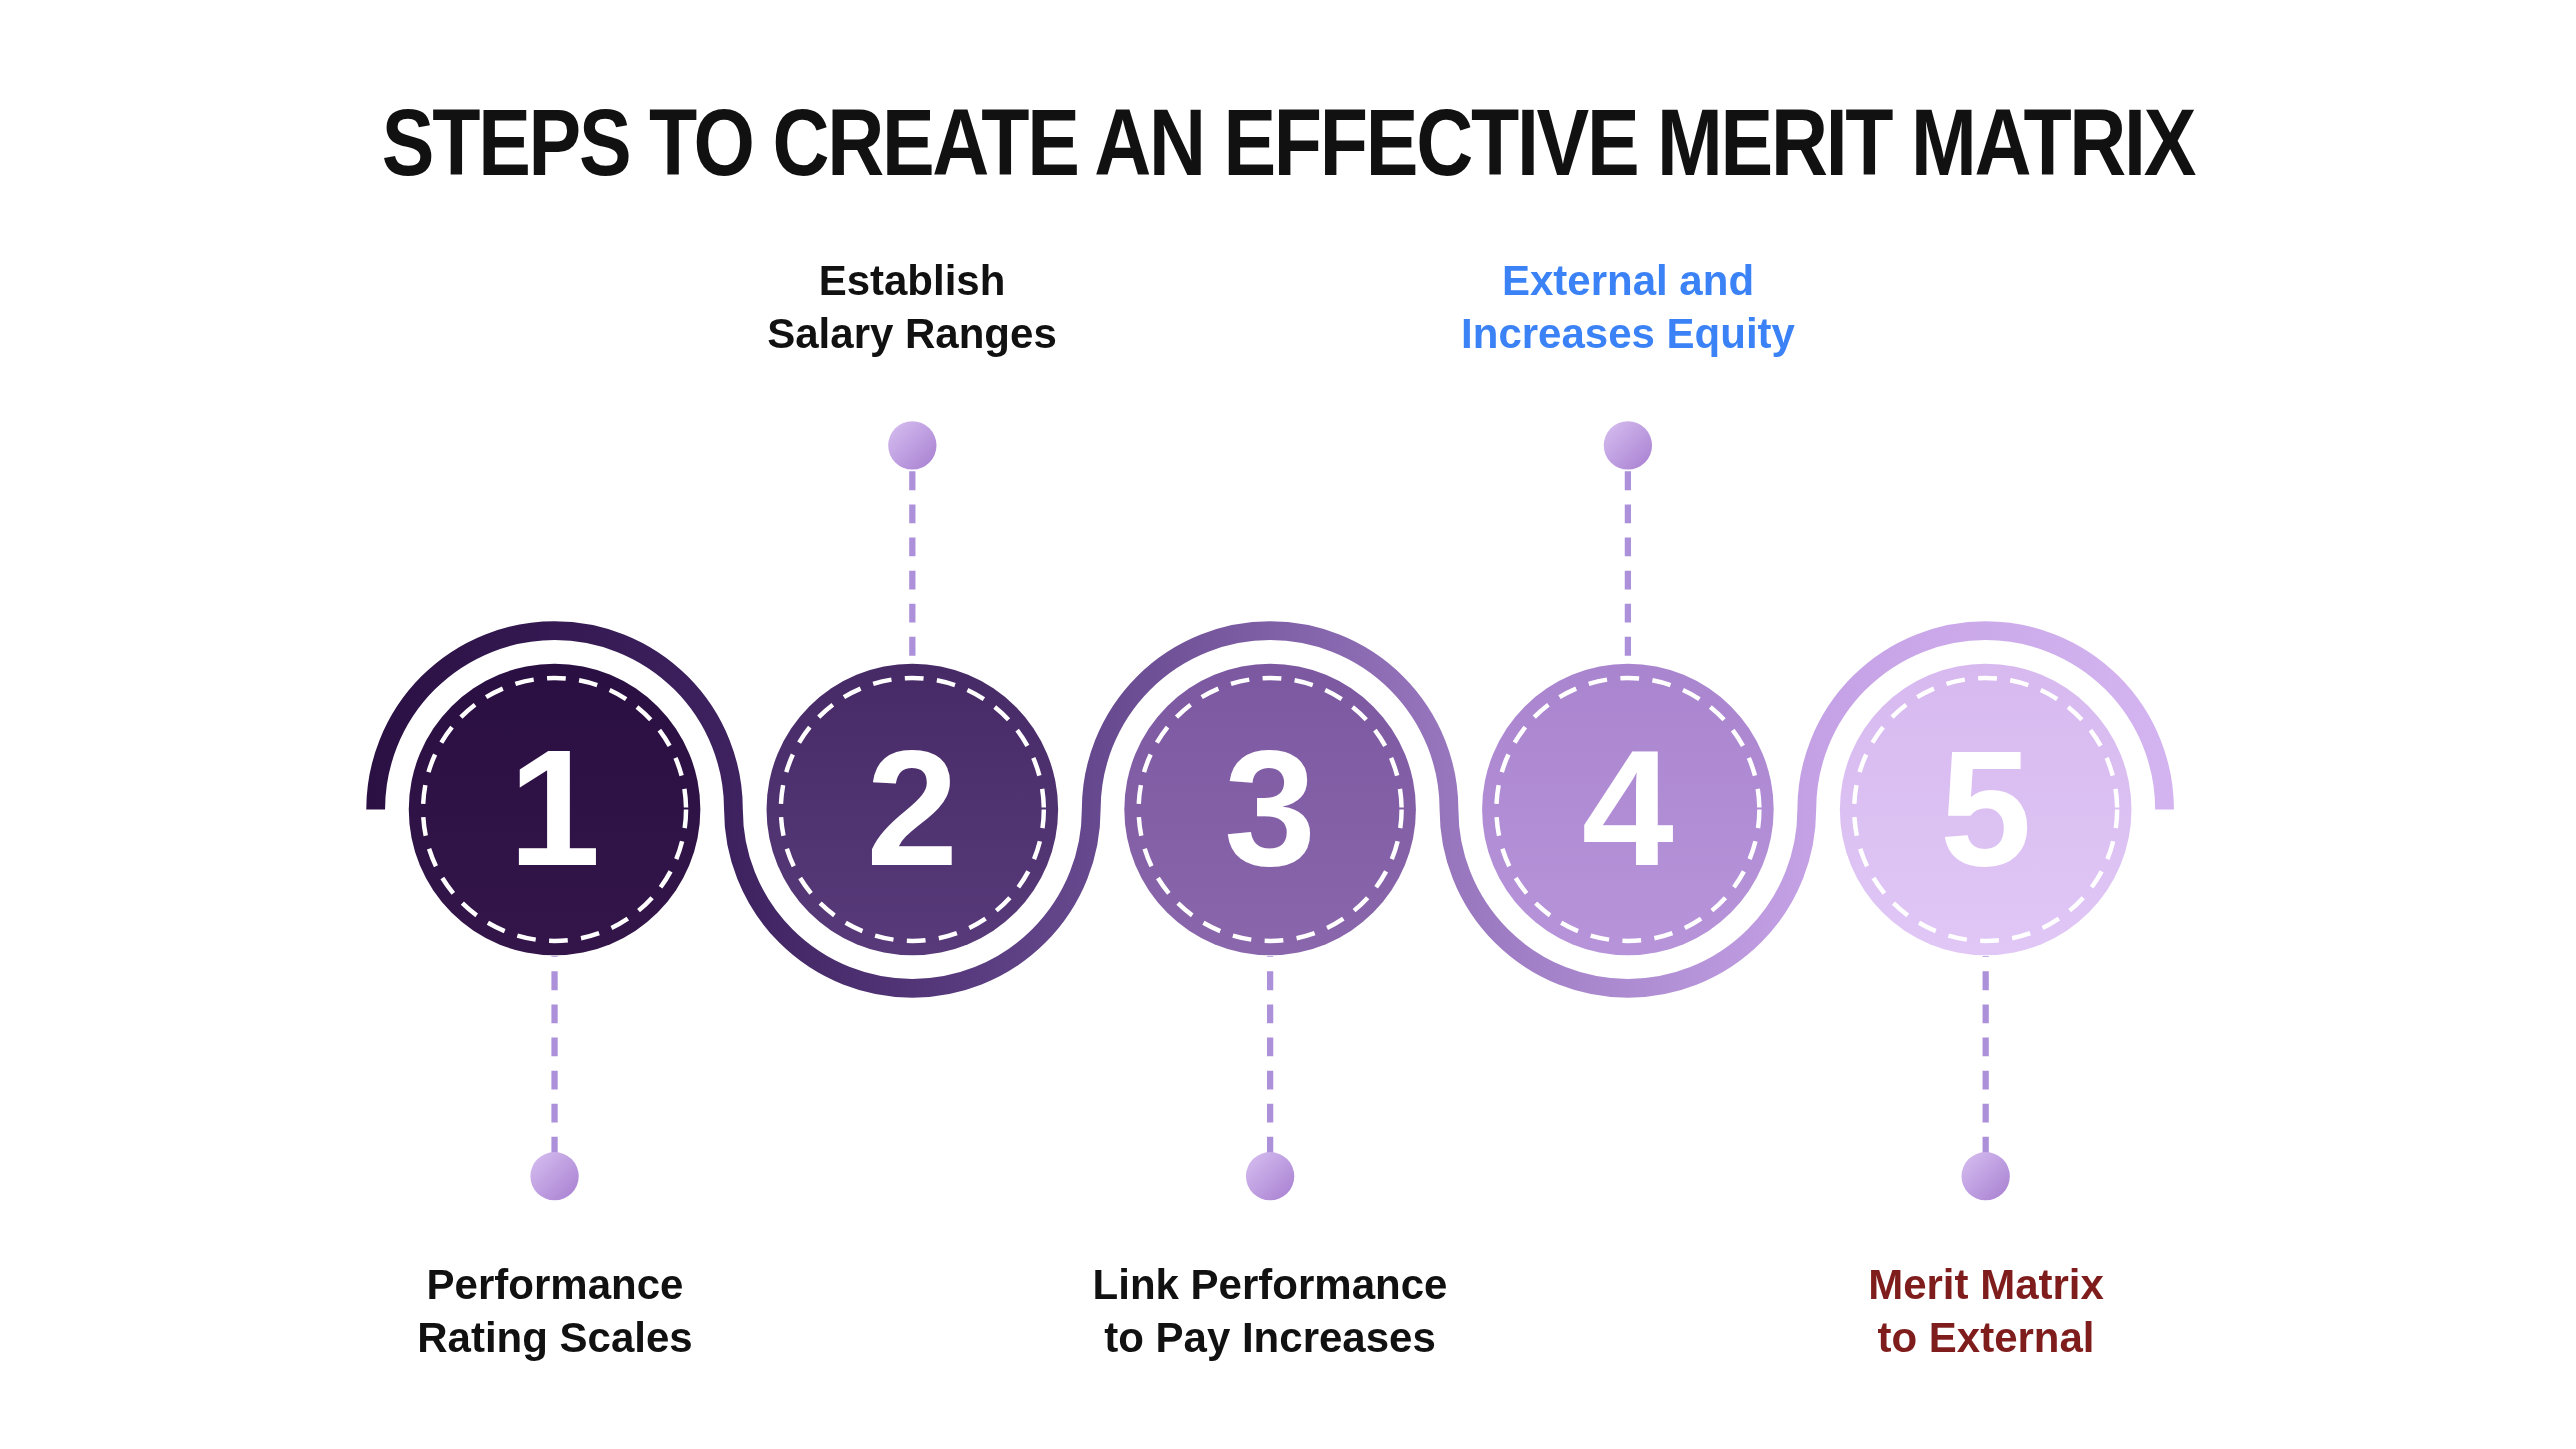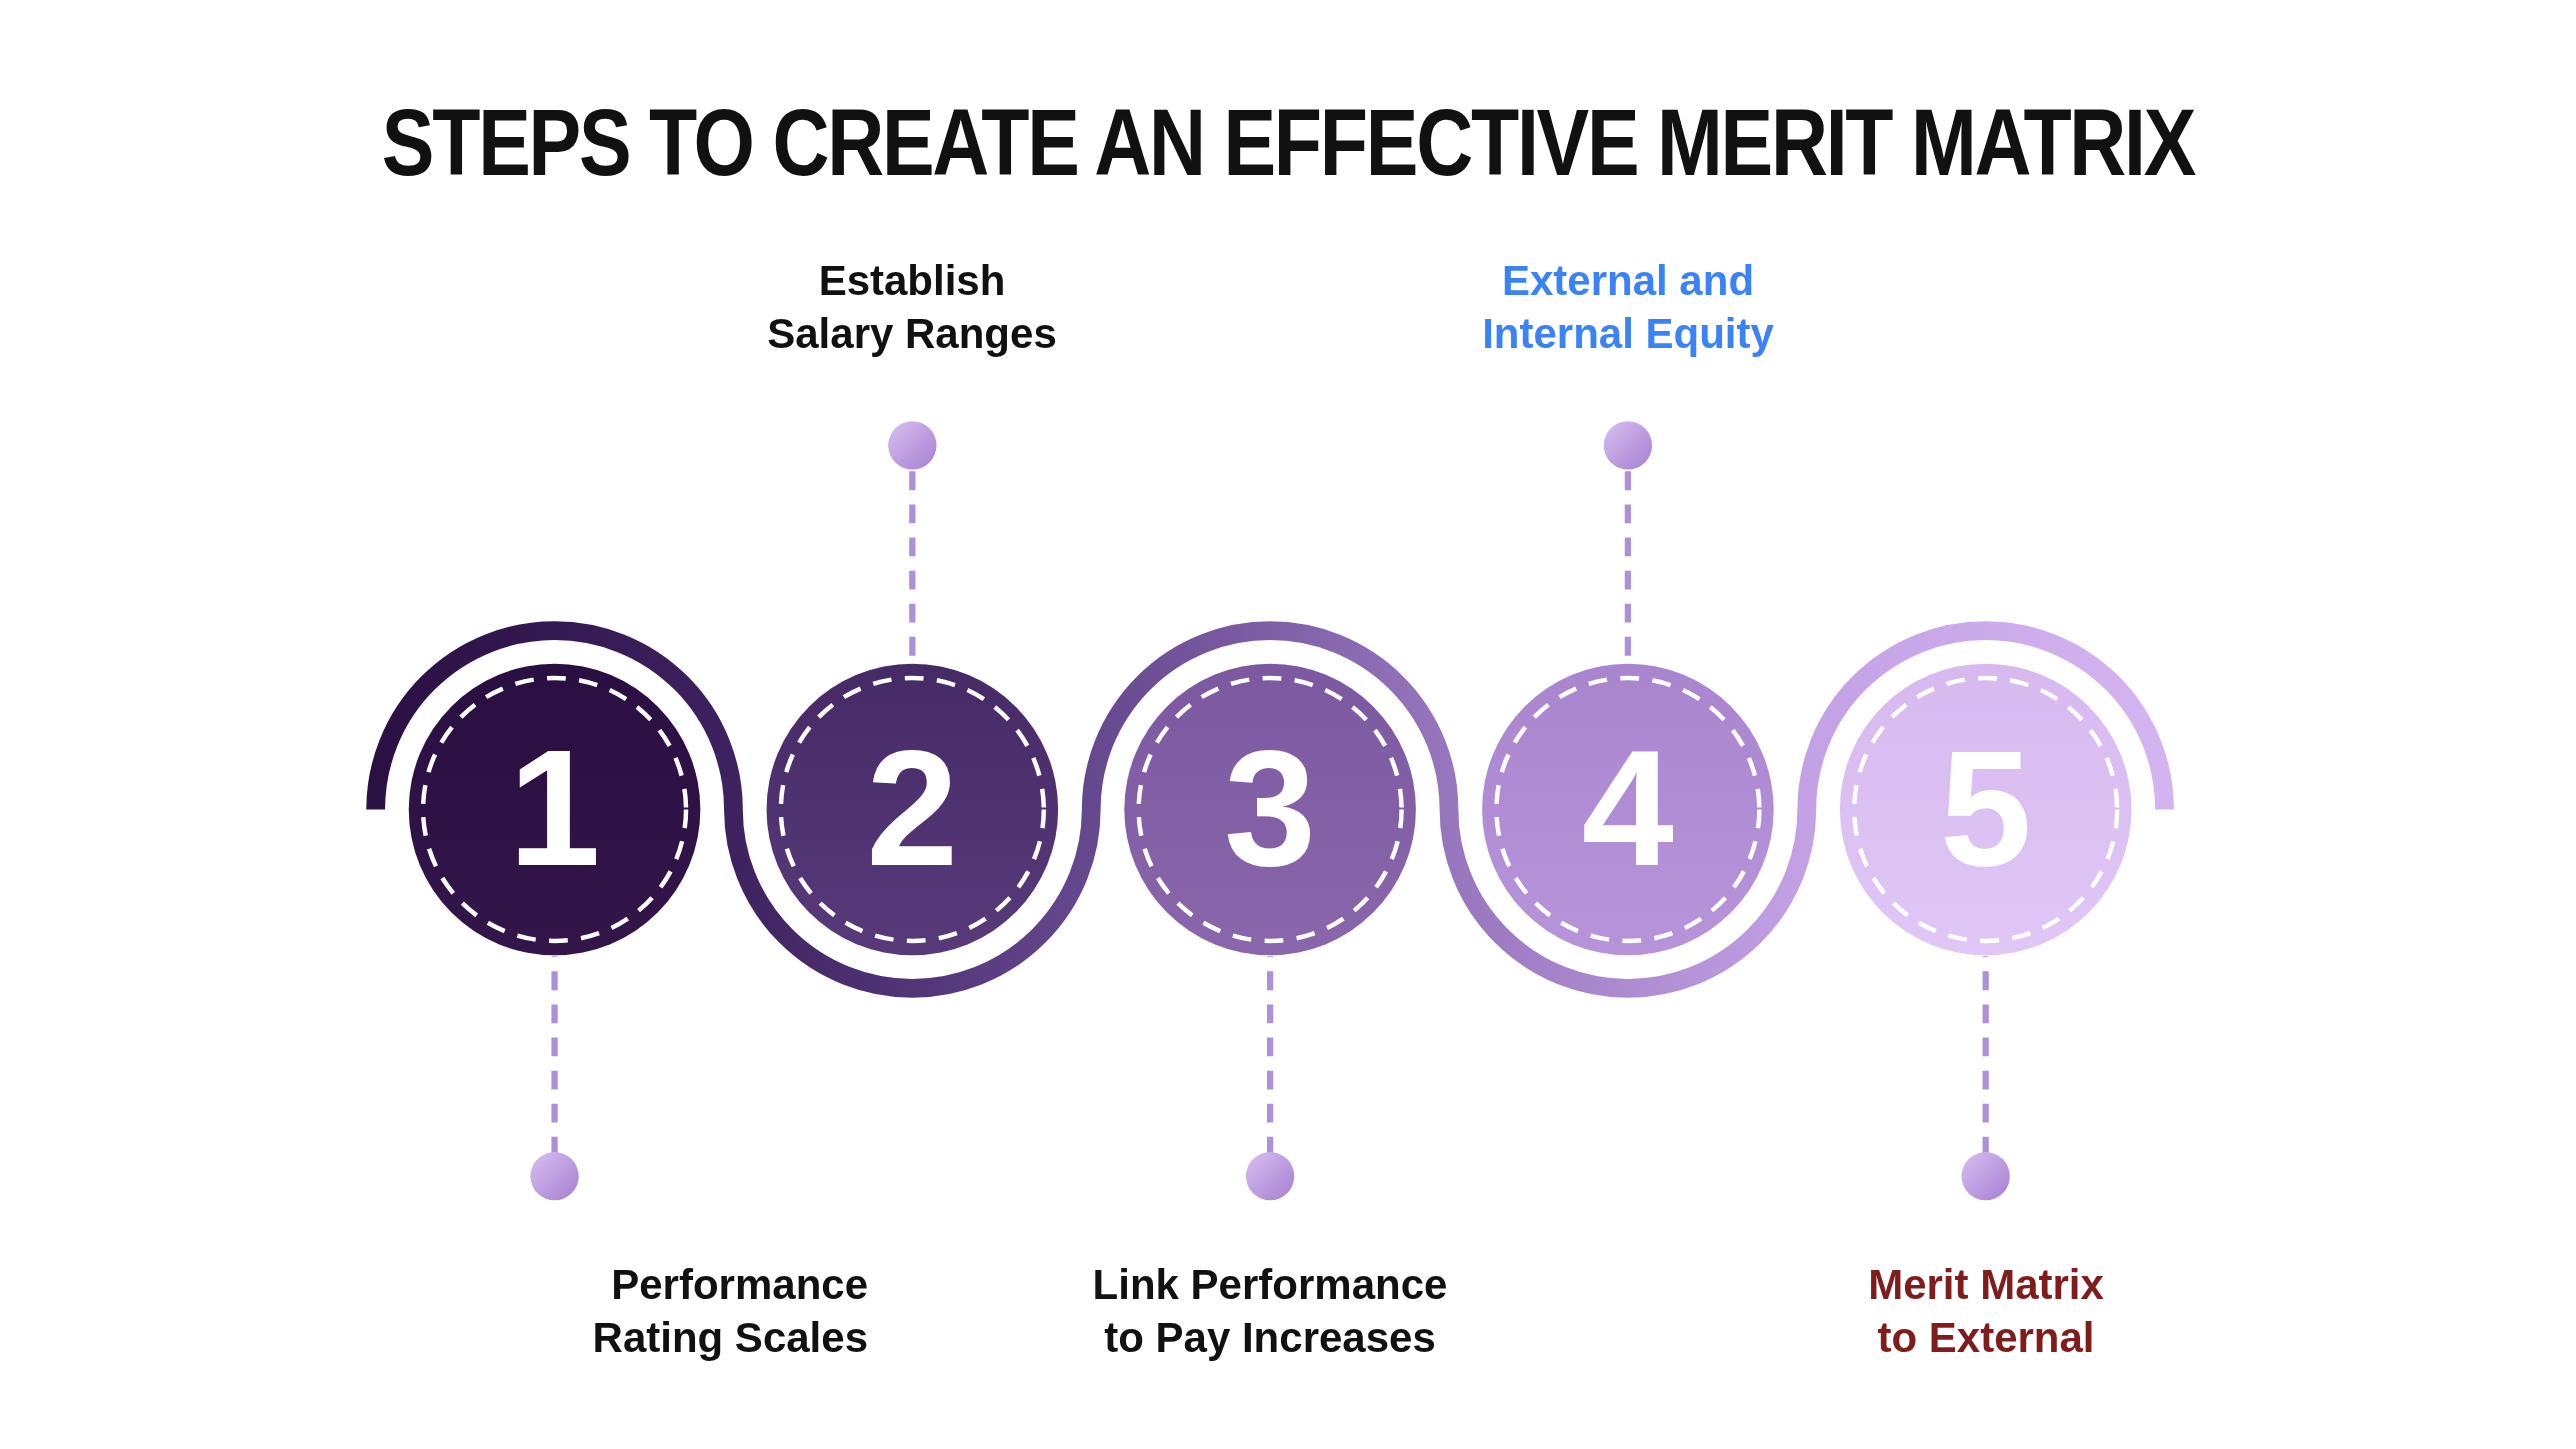--- a/index.html
+++ b/index.html
@@ -25,21 +25,21 @@
     position:absolute;
     width:626px;
     text-align:center;
     font-size:42px;
     line-height:1.27;
     font-weight:600;
   }
   .step-label .line{display:block;}
   .lbl-above-2{left:599px;top:254px;}
   .lbl-above-4{left:1315px;top:254px;}
-  .lbl-below-1{left:242px;top:1258px;text-align:right;}
+  .lbl-below-1{left:242px;top:1258px;}
   .lbl-below-3{left:957px;top:1258px;}
   .lbl-below-5{left:1673px;top:1258px;}
   svg.diagram{position:absolute;left:0;top:0;}
   .num{
     font-family:"Liberation Sans", sans-serif;
     font-weight:700;
     font-size:185px;
   }
 </style>
 </head>
@@ -140,21 +140,21 @@
   <div class="step-label lbl-above-2" style="color: rgb(17, 17, 17);">
     <span class="line">Establish</span>
     <span class="line">Salary Ranges</span>
   </div>
   <div class="step-label lbl-below-3" style="color: rgb(17, 17, 17); text-align: center;">
     <span class="line">Link Performance</span>
     <span class="line">to Pay Increases</span>
   </div>
   <div class="step-label lbl-above-4" style="color: #3b82f6;">
     <span class="line">External and</span>
-    <span class="line">Internal Equity</span>
+    <span class="line">Increases Equity</span>
   </div>
   <div class="step-label lbl-below-5" style="color: #7f1d1d;">
     <span class="line">Merit Matrix</span>
     <span class="line">to External</span>
   </div>
 
 </div>
 
 
 </body></html>

